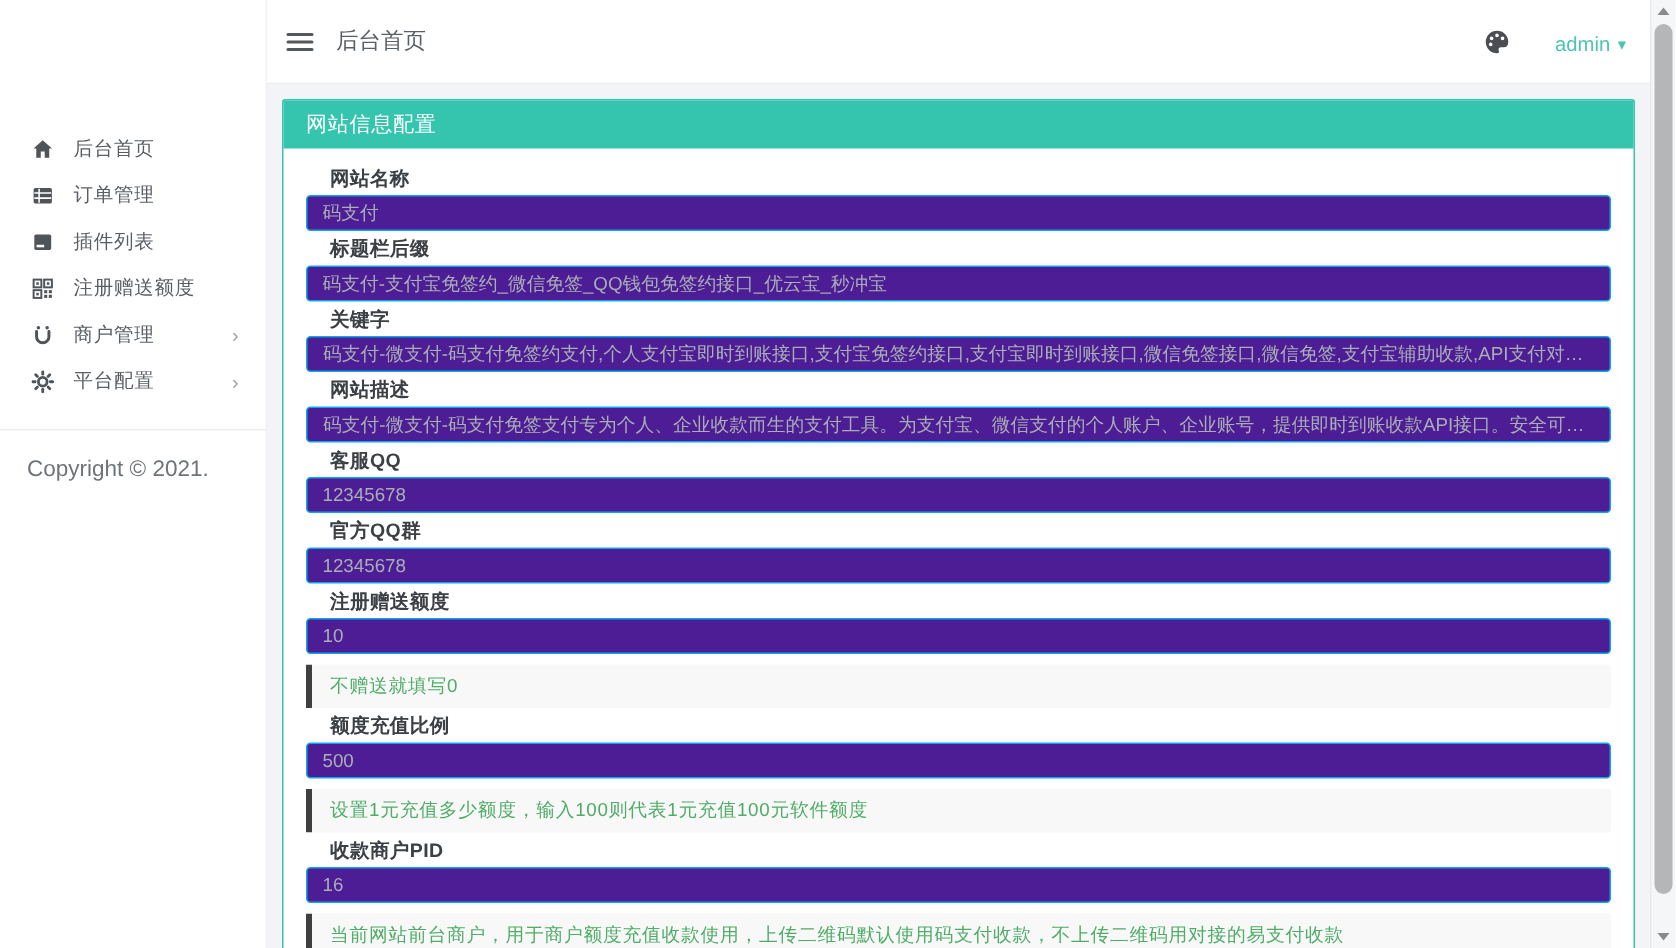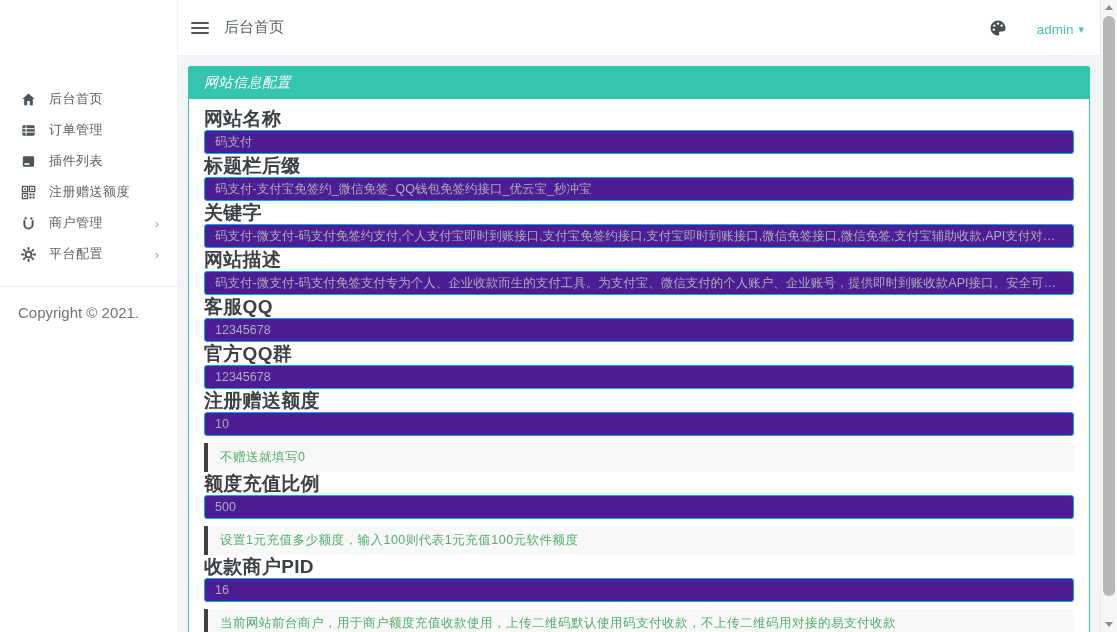--- a/index.html
+++ b/index.html
@@ -47,27 +47,27 @@
   .user-caret { font-size: 11px; color: #4fc3b2; }
 
   
   .content { flex: 1; background: #f2f4f7; overflow: hidden; padding: 10px; }
   .card {
     background: #ffffff; border: 1px solid #35c5ae; border-radius: 2px;
     height: 800px;
   }
   .card-header {
     background: #35c5ae; color: #ffffff;
-    font-size: 14px; padding: 7px 15px; letter-spacing: 0.5px; font-style: italic;
+    font-size: 14px; padding: 7px 15px; letter-spacing: 0.5px;
   }
   .card-body { padding: 12px 15px; }
   .form-group { margin-bottom: 4px; }
   .form-group label {
-    display: block; font-size: 19px; font-weight: 700; color: #3c4045;
-    line-height: 15px; margin-bottom: 4px; letter-spacing: 0.3px;
+    display: block; font-size: 13px; font-weight: 700; color: #3c4045;
+    line-height: 15px; margin-bottom: 4px; letter-spacing: 0.3px; margin-left: 16px;
   }
   .form-input {
     width: 100%; border: 1px solid #0ea5e9; border-radius: 3px;
     padding: 4px 10px; font-size: 12.5px; color: #a9aeb5;
     font-family: "Liberation Sans", "DejaVu Sans", sans-serif;
     background: #4c1d95; outline: none;
     white-space: nowrap; overflow: hidden; text-overflow: ellipsis;
   }
   .hint {
     margin-top: 7px; background: #f8f8f8; border-left: 4px solid #404040;

